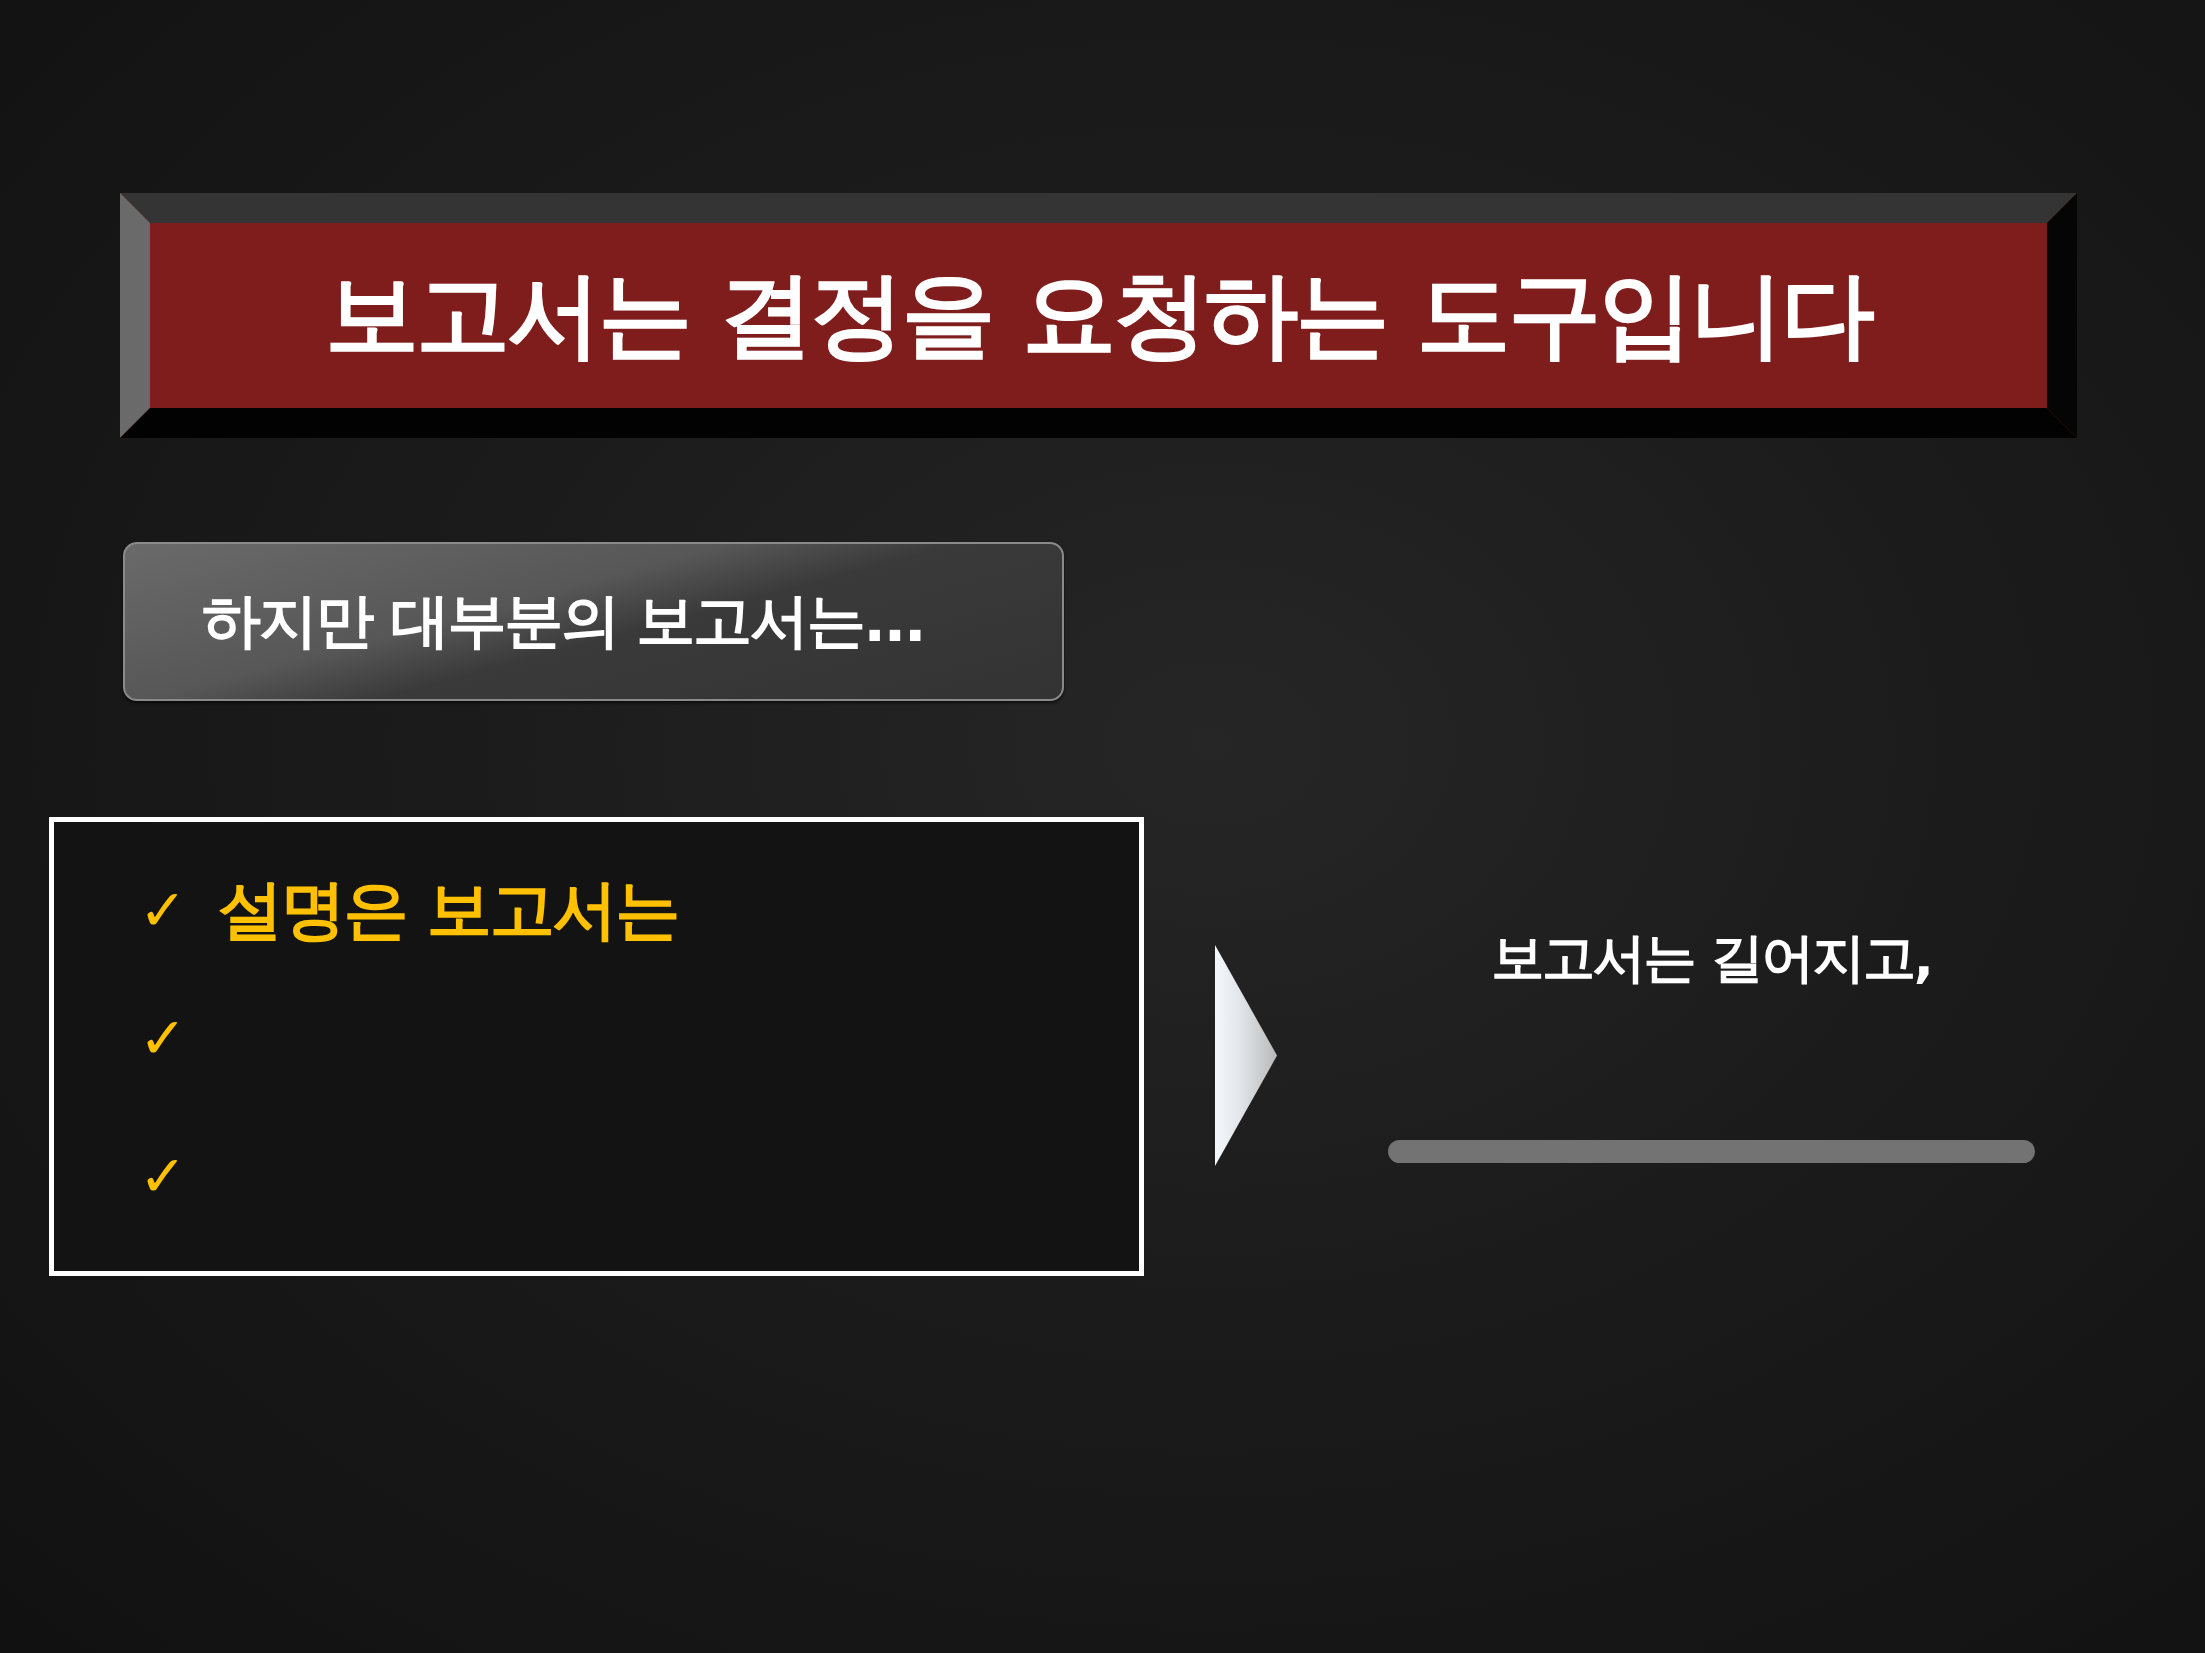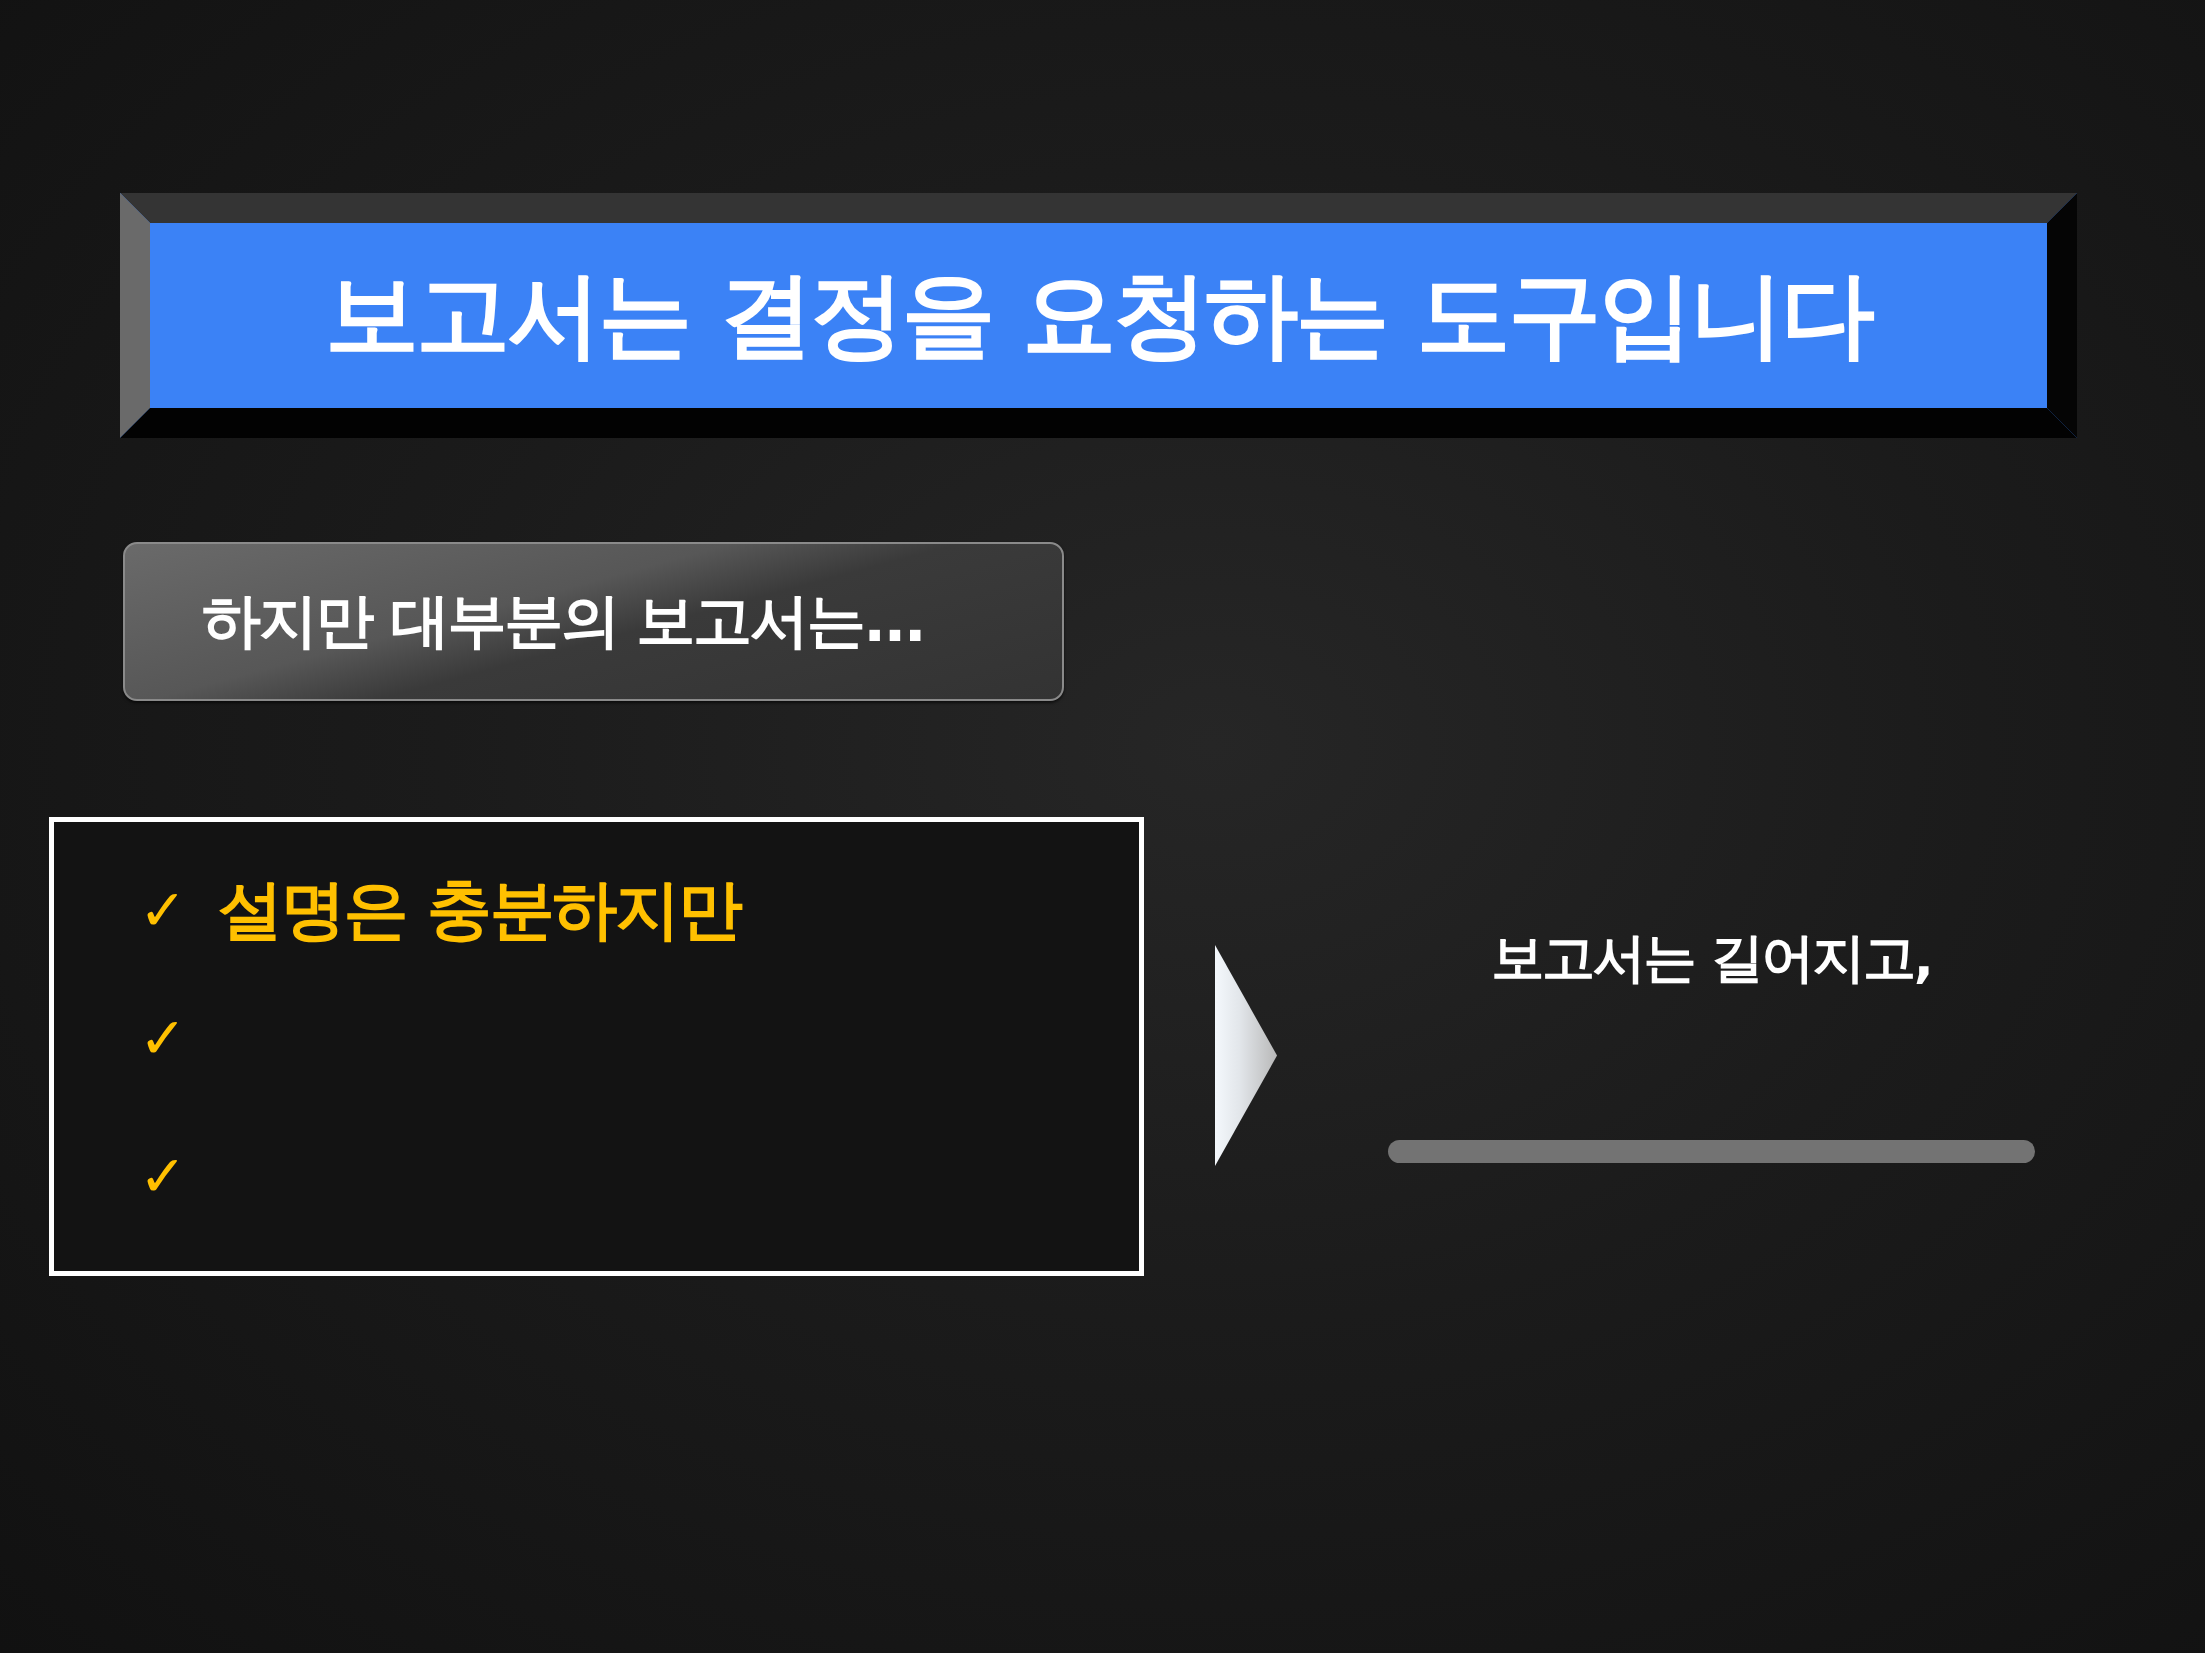--- a/index.html
+++ b/index.html
@@ -1,21 +1,21 @@
 <!DOCTYPE html>
 <html style="font-size:11.8px"><head>
 <meta charset="utf-8">
 <style>
   html,body{margin:0;padding:0;}
   body{width:2205px;height:1654px;position:relative;overflow:hidden;
     background:radial-gradient(ellipse at 55% 45%, #262626 0%, #1b1b1b 45%, #111111 100%);
     font-family:"DejaVu Sans","Liberation Sans",sans-serif;}
   .abs{position:absolute;}
   
-  #title-box{left:120px;top:193px;width:1957px;height:245px;background:#3b82f6;}
+  #title-box{left:120px;top:193px;width:1957px;height:245px;background:#7f1d1d;}
   #title-box .bev-top{position:absolute;left:0;top:0;width:100%;height:30px;background:#343434;
     clip-path:polygon(0 0,100% 0,calc(100% - 30px) 100%,30px 100%);}
   #title-box .bev-left{position:absolute;left:0;top:0;width:30px;height:100%;background:#6a6a6a;
     clip-path:polygon(0 0,100% 30px,100% calc(100% - 30px),0 100%);}
   #title-box .bev-right{position:absolute;right:0;top:0;width:30px;height:100%;background:#050505;
     clip-path:polygon(0 30px,100% 0,100% 100%,0 calc(100% - 30px));}
   #title-box .bev-bottom{position:absolute;left:0;bottom:0;width:100%;height:30px;background:#020202;
     clip-path:polygon(30px 0,calc(100% - 30px) 0,100% 100%,0 100%);}
   #title-text{position:absolute;left:0;right:0;top:0;bottom:0;display:flex;align-items:center;justify-content:center;
     color:#fff;font-weight:bold;font-size:94px;letter-spacing:-2.9px;}
@@ -49,21 +49,21 @@
   <div id="title-text">보고서는 결정을 요청하는 도구입니다</div>
 </div>
 
 <div id="sub-button" class="abs">
   <span>하지만 대부분의 보고서는...</span>
 </div>
 
 <div id="list-box" class="abs">
   <div class="list-row" style="top:44px;">
     <span class="check">✓</span>
-    <span class="txt">설명은 충분하지만</span>
+    <span class="txt">설명은 보고서는</span>
   </div>
   <div class="list-row" style="top:183px;">
     <span class="check">✓</span>
   </div>
   <div class="list-row" style="top:321px;">
     <span class="check">✓</span>
   </div>
 </div>
 
 <div id="arrow" class="abs"></div>

